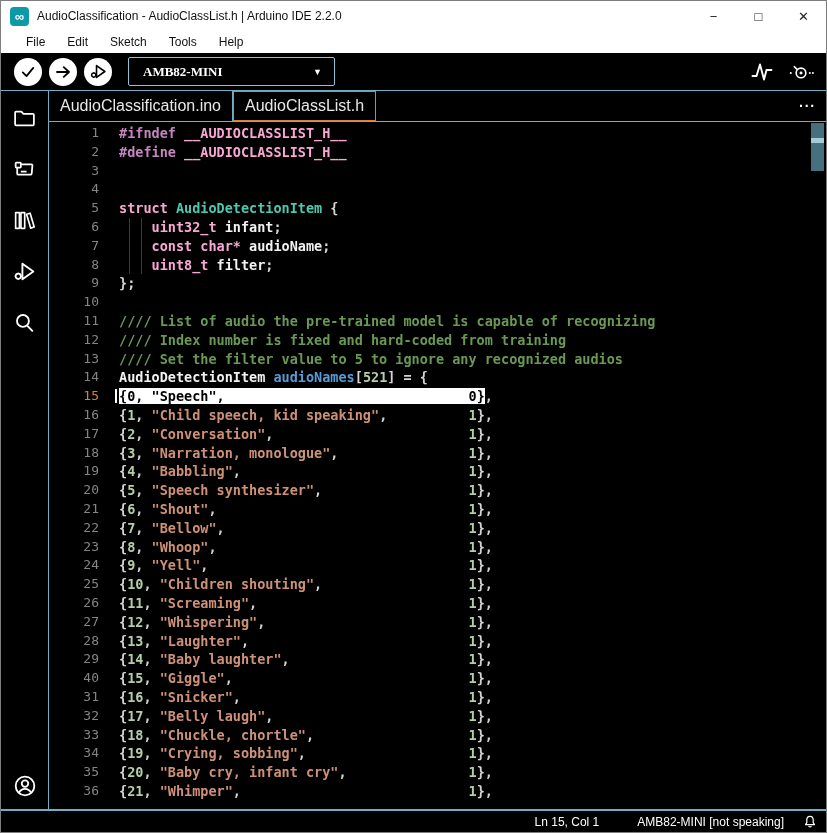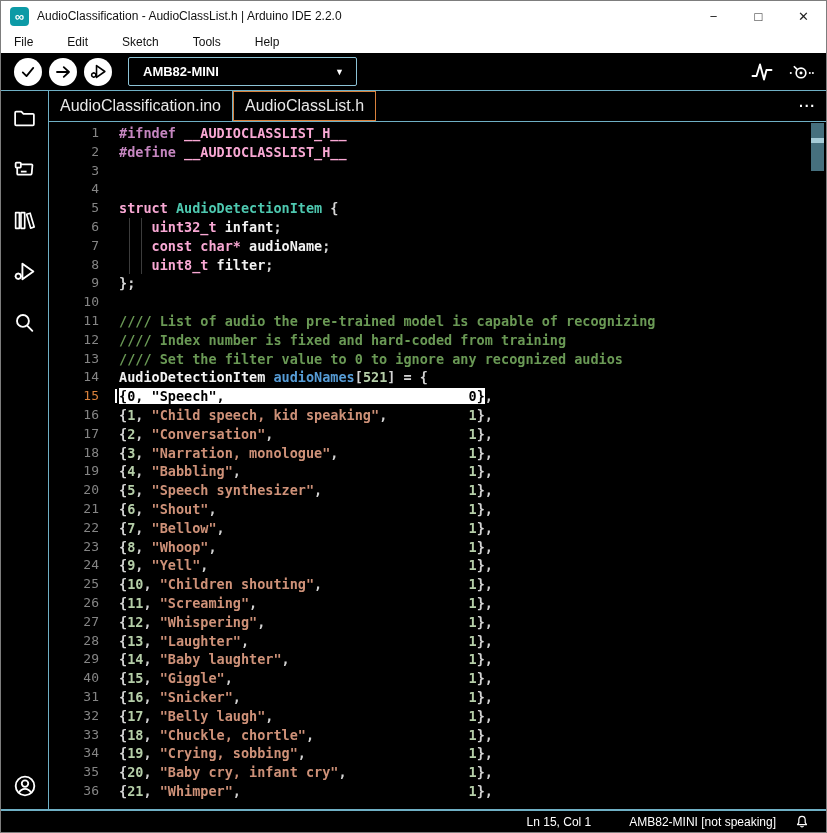--- a/index.html
+++ b/index.html
@@ -8,28 +8,28 @@
   .window { width:827px; height:833px; display:flex; flex-direction:column; border:1px solid #7d7d7d; background:#000; }
 
   
   .titlebar { height:30px; background:#fff; display:flex; align-items:center; flex:0 0 auto; }
   .app-icon { width:19px; height:19px; margin:0 8px 0 9px; background:#0c9aa6; border-radius:4px; color:#fff; font-size:13px; font-weight:bold; display:flex; align-items:center; justify-content:center; line-height:1; }
   .title-text { font-size:12px; color:#111; flex:1; white-space:nowrap; }
   .win-controls { display:flex; align-items:center; height:100%; }
   .win-btn { width:45px; height:100%; display:flex; align-items:center; justify-content:center; font-size:13px; color:#222; cursor:default; }
 
   
-  .menubar { height:22px; background:#fff; display:flex; align-items:center; padding-left:4px; gap:16px; flex:0 0 auto; }
+  .menubar { height:22px; background:#fff; display:flex; align-items:center; padding-left:16px; gap:4px; flex:0 0 auto; }
   .menu-item { font-size:12px; color:#111; padding:0 9px; height:100%; display:flex; align-items:center; }
 
   
   .toolbar { height:38px; background:#000; border-bottom:1px solid #6fb0c5; display:flex; align-items:center; flex:0 0 auto; position:relative; }
   .round-btn { width:28px; height:28px; border-radius:50%; background:#fff; border:none; display:flex; align-items:center; justify-content:center; margin-left:7px; padding:0; }
   .round-btn:first-child { margin-left:13px; }
-  .board-select { margin-left:16px; width:229px; height:29px; border:1px solid #8cc3d6; border-radius:2px; background:#000; color:#fff; display:flex; align-items:center; padding:0 12px 0 14px; }
+  .board-select { margin-left:16px; width:207px; height:29px; border:1px solid #8cc3d6; border-radius:2px; background:#000; color:#fff; display:flex; align-items:center; padding:0 12px 0 14px;font-family:Liberation Serif, serif; }
   .board-label { font-size:13px; font-weight:bold; flex:1; }
   .caret { color:#fff; font-size:9px; }
   .toolbar-right { position:absolute; right:12px; top:0; height:100%; display:flex; align-items:center; gap:14px; }
 
   
   .main { flex:1; display:flex; min-height:0; }
   .sidebar { width:48px; background:#000; border-right:1px solid #6fb0c5; display:flex; flex-direction:column; align-items:center; padding-top:14px; flex:0 0 auto; }
   .side-icon { width:26px; height:26px; margin-bottom:25px; display:flex; align-items:center; justify-content:center; }
   .side-spacer { flex:1; }
   .side-bottom { margin-bottom:10px; }
@@ -55,21 +55,21 @@
   .tk-i { color:#569CD6; }
   .selection { background:#fff; position:relative; display:inline; }
   .selection span { color:#000 !important; }
   .cursor { position:absolute; left:-4px; top:1px; bottom:1px; width:2px; background:#fff; }
 
   .scroll-track { position:absolute; top:0; right:0; width:17px; bottom:0; background:#000; }
   .scroll-thumb { position:absolute; top:1px; right:2px; width:13px; height:48px; background:#46707e; }
   .scroll-band { position:absolute; top:15px; left:0; right:0; height:5px; background:#a5cbd7; }
 
   
-  .statusbar { height:23px; background:#000; border-top:2px solid #6fb0c5; display:flex; align-items:center; justify-content:flex-end; padding-right:16px; flex:0 0 auto; }
+  .statusbar { height:23px; background:#000; border-top:2px solid #6fb0c5; display:flex; align-items:center; justify-content:flex-end; padding-right:8px; flex:0 0 auto; }
   .status-item { color:#fff; font-size:12px; margin-left:38px; white-space:nowrap; }
   .bell { margin-left:18px; display:flex; align-items:center; }
   svg { display:block; }
 </style>
 </head>
 <body>
 
 <div class="window">
 
   <div class="titlebar">
@@ -213,21 +213,21 @@
             <div class="code-line"><span class="gutter">3</span><span class="ltext"></span></div>
             <div class="code-line"><span class="gutter">4</span><span class="ltext"></span></div>
             <div class="code-line"><span class="gutter">5</span><span class="ltext"><span class="tk-k">struct</span><span class="tk-p"> </span><span class="tk-t">AudioDetectionItem</span><span class="tk-p"> {</span></span></div>
             <div class="code-line"><span class="gutter">6</span><span class="ltext"><i class="guide g1"></i><i class="guide g2"></i><span class="tk-p">    </span><span class="tk-k">uint32_t</span><span class="tk-p"> </span><span class="tk-b">infant</span><span class="tk-p">;</span></span></div>
             <div class="code-line"><span class="gutter">7</span><span class="ltext"><i class="guide g1"></i><i class="guide g2"></i><span class="tk-p">    </span><span class="tk-k">const</span><span class="tk-p"> </span><span class="tk-k">char*</span><span class="tk-p"> </span><span class="tk-b">audioName</span><span class="tk-p">;</span></span></div>
             <div class="code-line"><span class="gutter">8</span><span class="ltext"><i class="guide g1"></i><i class="guide g2"></i><span class="tk-p">    </span><span class="tk-k">uint8_t</span><span class="tk-p"> </span><span class="tk-b">filter</span><span class="tk-p">;</span></span></div>
             <div class="code-line"><span class="gutter">9</span><span class="ltext"><span class="tk-p">};</span></span></div>
             <div class="code-line"><span class="gutter">10</span><span class="ltext"></span></div>
             <div class="code-line"><span class="gutter">11</span><span class="ltext"><span class="tk-c">//// List of audio the pre-trained model is capable of recognizing</span></span></div>
             <div class="code-line"><span class="gutter">12</span><span class="ltext"><span class="tk-c">//// Index number is fixed and hard-coded from training</span></span></div>
-            <div class="code-line"><span class="gutter">13</span><span class="ltext"><span class="tk-c">//// Set the filter value to 0 to ignore any recognized audios</span></span></div>
+            <div class="code-line"><span class="gutter">13</span><span class="ltext"><span class="tk-c">//// Set the filter value to 5 to ignore any recognized audios</span></span></div>
             <div class="code-line"><span class="gutter">14</span><span class="ltext"><span class="tk-b">AudioDetectionItem</span><span class="tk-p"> </span><span class="tk-i">audioNames</span><span class="tk-p">[</span><span class="tk-n">521</span><span class="tk-p">] = {</span></span></div>
             <div class="code-line"><span class="gutter cur">15</span><span class="ltext"><span class="selection"><i class="cursor"></i><span class="tk-p">{</span><span class="tk-n">0</span><span class="tk-p">, </span><span class="tk-s">"Speech"</span><span class="tk-p">,</span><span class="tk-p">                              </span><span class="tk-n">0</span><span class="tk-p">}</span></span><span class="tk-p">,</span></span></div>
             <div class="code-line"><span class="gutter">16</span><span class="ltext"><span class="tk-p">{</span><span class="tk-n">1</span><span class="tk-p">, </span><span class="tk-s">"Child speech, kid speaking"</span><span class="tk-p">,</span><span class="tk-p">          </span><span class="tk-n">1</span><span class="tk-p">}</span><span class="tk-p">,</span></span></div>
             <div class="code-line"><span class="gutter">17</span><span class="ltext"><span class="tk-p">{</span><span class="tk-n">2</span><span class="tk-p">, </span><span class="tk-s">"Conversation"</span><span class="tk-p">,</span><span class="tk-p">                        </span><span class="tk-n">1</span><span class="tk-p">}</span><span class="tk-p">,</span></span></div>
             <div class="code-line"><span class="gutter">18</span><span class="ltext"><span class="tk-p">{</span><span class="tk-n">3</span><span class="tk-p">, </span><span class="tk-s">"Narration, monologue"</span><span class="tk-p">,</span><span class="tk-p">                </span><span class="tk-n">1</span><span class="tk-p">}</span><span class="tk-p">,</span></span></div>
             <div class="code-line"><span class="gutter">19</span><span class="ltext"><span class="tk-p">{</span><span class="tk-n">4</span><span class="tk-p">, </span><span class="tk-s">"Babbling"</span><span class="tk-p">,</span><span class="tk-p">                            </span><span class="tk-n">1</span><span class="tk-p">}</span><span class="tk-p">,</span></span></div>
             <div class="code-line"><span class="gutter">20</span><span class="ltext"><span class="tk-p">{</span><span class="tk-n">5</span><span class="tk-p">, </span><span class="tk-s">"Speech synthesizer"</span><span class="tk-p">,</span><span class="tk-p">                  </span><span class="tk-n">1</span><span class="tk-p">}</span><span class="tk-p">,</span></span></div>
             <div class="code-line"><span class="gutter">21</span><span class="ltext"><span class="tk-p">{</span><span class="tk-n">6</span><span class="tk-p">, </span><span class="tk-s">"Shout"</span><span class="tk-p">,</span><span class="tk-p">                               </span><span class="tk-n">1</span><span class="tk-p">}</span><span class="tk-p">,</span></span></div>
             <div class="code-line"><span class="gutter">22</span><span class="ltext"><span class="tk-p">{</span><span class="tk-n">7</span><span class="tk-p">, </span><span class="tk-s">"Bellow"</span><span class="tk-p">,</span><span class="tk-p">                              </span><span class="tk-n">1</span><span class="tk-p">}</span><span class="tk-p">,</span></span></div>
             <div class="code-line"><span class="gutter">23</span><span class="ltext"><span class="tk-p">{</span><span class="tk-n">8</span><span class="tk-p">, </span><span class="tk-s">"Whoop"</span><span class="tk-p">,</span><span class="tk-p">                               </span><span class="tk-n">1</span><span class="tk-p">}</span><span class="tk-p">,</span></span></div>

